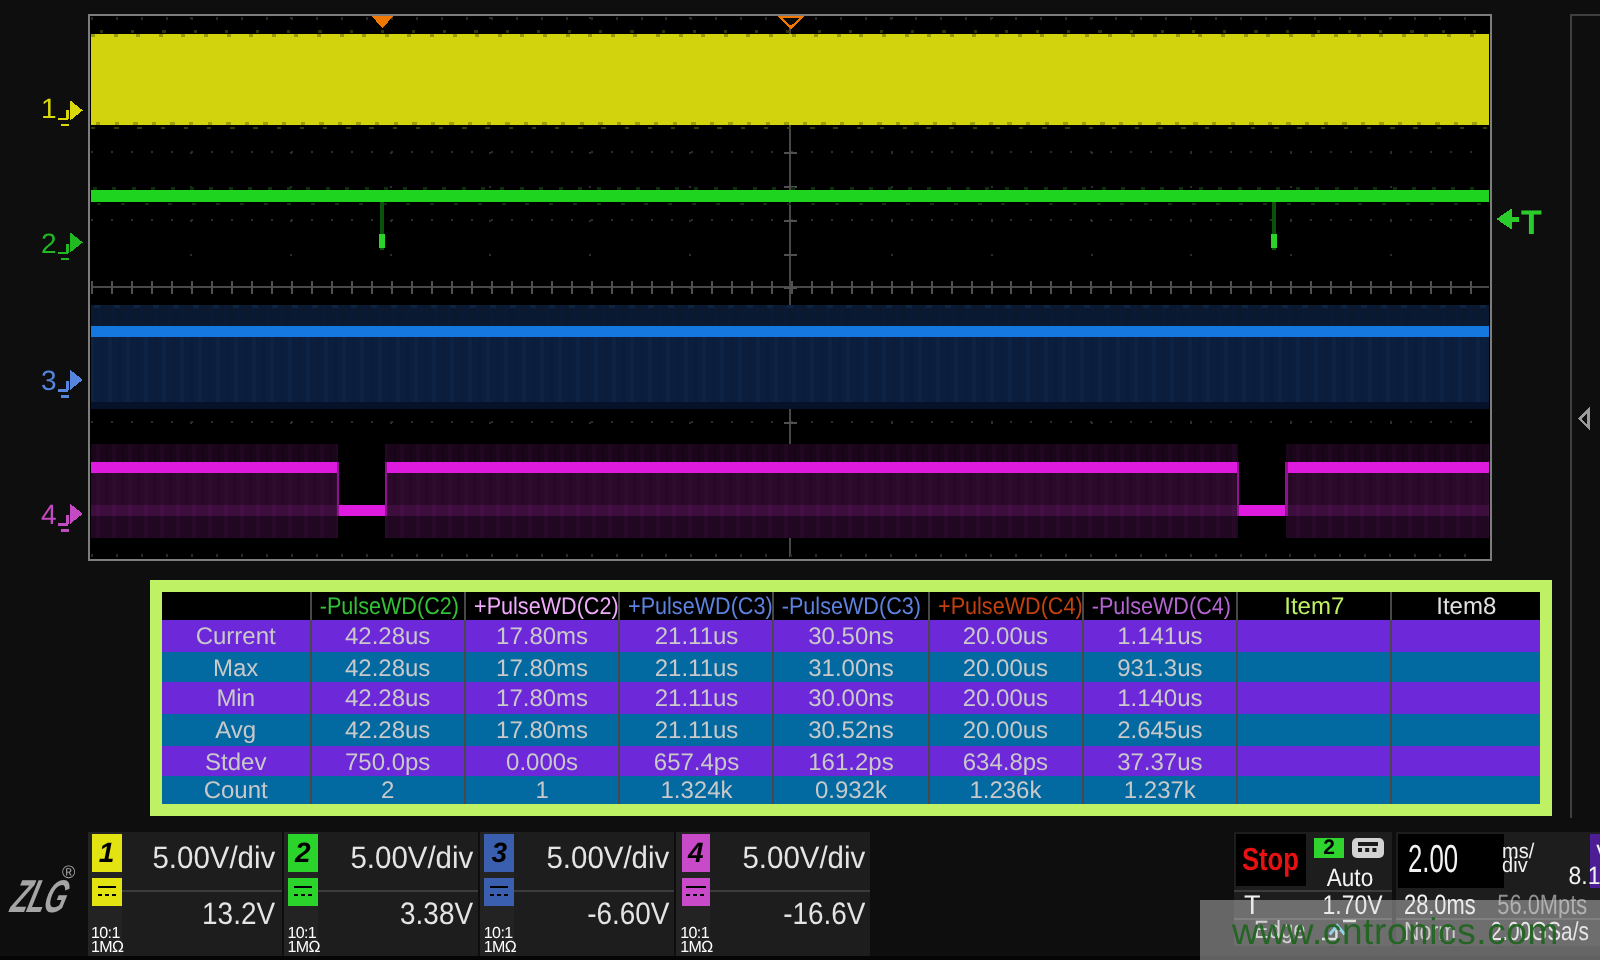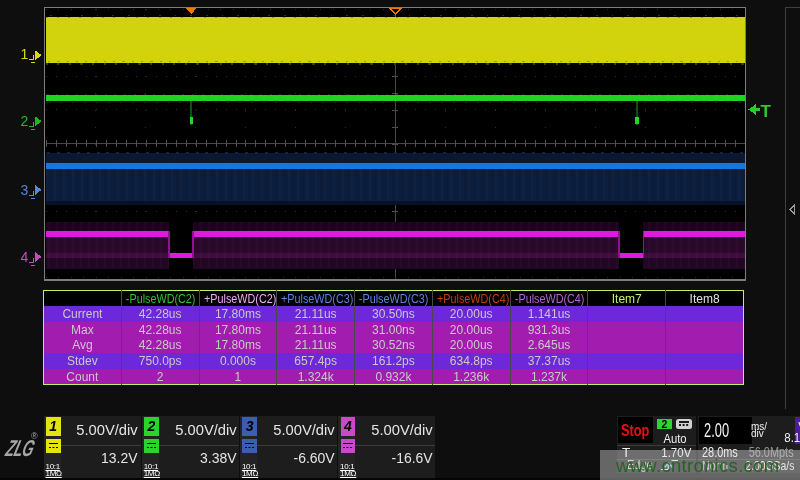--- a/index.html
+++ b/index.html
@@ -5,33 +5,33 @@
   html,body{margin:0;padding:0;background:#0e0e0e;}
   *{box-sizing:border-box;}
   #scr{position:relative;width:800px;height:480px;background:#0e0e0e;overflow:hidden;
        font-family:"Liberation Sans",sans-serif;}
   .abs{position:absolute;}
   table.meas{position:absolute;left:43px;top:290px;border-collapse:collapse;table-layout:fixed;
      width:701px;font-size:12px;color:#c9c9c9;}
   table.meas td{height:15.7px;padding:0;text-align:center;border-left:1px solid #484848;
      overflow:hidden;white-space:nowrap;}
   table.meas tr td:first-child{border-left:none;}
-  table.meas{border:1px solid #bef264;}
+  table.meas{border:6px solid #bef264;margin-left:32px;}
   tr.hdr td{background:#000;}
   .cnd{display:inline-block;transform:scaleX(0.9);transform-origin:50% 50%;white-space:nowrap;}
   tr.odd td{background:#6d28d9;}
-  tr.even td{background:#a21caf;}
+  tr.even td{background:#0369a1;}
   .blk{position:absolute;top:416px;height:62px;background:#1d1d1d;}
   .badgecol{position:absolute;left:0;top:0;width:17px;height:62px;background:#232323;}
   .nbadge{position:absolute;left:2.5px;top:1px;width:14.5px;height:19px;color:#000;
      font-weight:bold;font-style:italic;font-size:14px;line-height:19px;text-align:center;}
   .cpl{position:absolute;left:2.5px;top:22.5px;width:14.5px;height:14px;}
   .cpl .l1{position:absolute;left:2.5px;top:4px;width:9.5px;height:1.6px;background:#000;}
   .cpl .l2{position:absolute;left:2.5px;top:8px;width:2.4px;height:1.6px;background:#000;box-shadow:3.5px 0 0 #000,7px 0 0 #000;}
-  .probe{position:absolute;left:2px;color:#fff;font-size:8px;line-height:7px;letter-spacing:-0.3px;text-decoration:underline;}
+  .probe{position:absolute;left:2px;color:#fff;font-size:8px;line-height:7px;letter-spacing:-0.3px;}
   .vdiv{position:absolute;right:2.5px;top:5px;font-size:15.5px;color:#e4e4e4;transform:scaleX(0.95);transform-origin:100% 0;}
   .vval{position:absolute;right:2.5px;top:32.6px;font-size:15.5px;color:#e4e4e4;transform:scaleX(0.9);transform-origin:100% 0;}
   .hsep{position:absolute;height:1px;background:#3c3c3c;}
 </style>
 </head>
 <body>
 <div id="scr">
 
 <svg class="abs" style="left:0;top:0" width="800" height="412" shape-rendering="crispEdges">
     <defs>
@@ -194,20 +194,31 @@
           <td>Max</td>
           <td>42.28us</td>
           <td>17.80ms</td>
           <td>21.11us</td>
           <td>31.00ns</td>
           <td>20.00us</td>
           <td>931.3us</td>
           <td></td>
           <td></td>
         </tr>
+  <tr class="odd">
+          <td>Min</td>
+          <td>42.28us</td>
+          <td>17.80ms</td>
+          <td>21.11us</td>
+          <td>30.00ns</td>
+          <td>20.00us</td>
+          <td>1.140us</td>
+          <td></td>
+          <td></td>
+        </tr>
   <tr class="even">
           <td>Avg</td>
           <td>42.28us</td>
           <td>17.80ms</td>
           <td>21.11us</td>
           <td>30.52ns</td>
           <td>20.00us</td>
           <td>2.645us</td>
           <td></td>
           <td></td>

